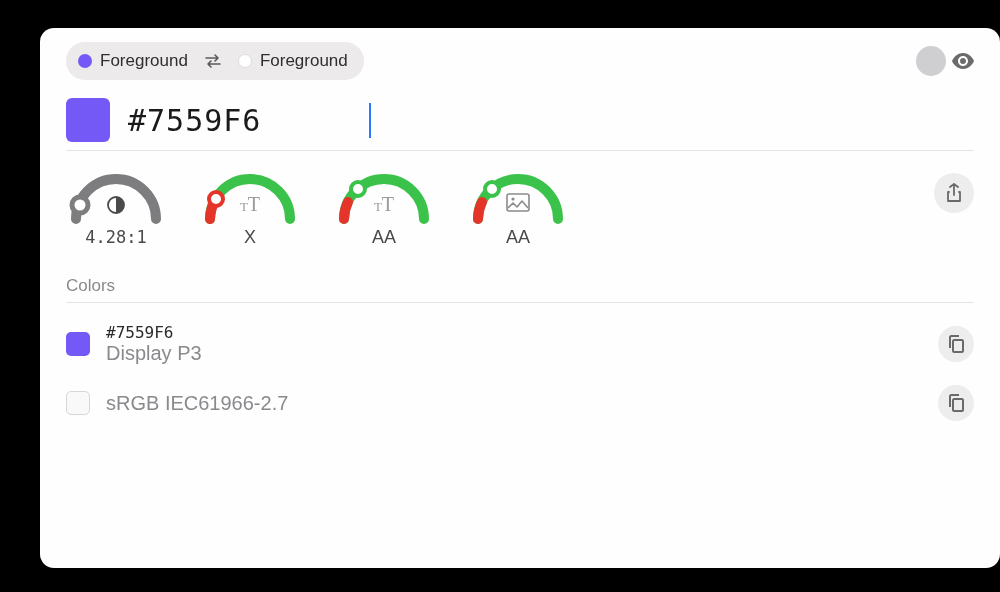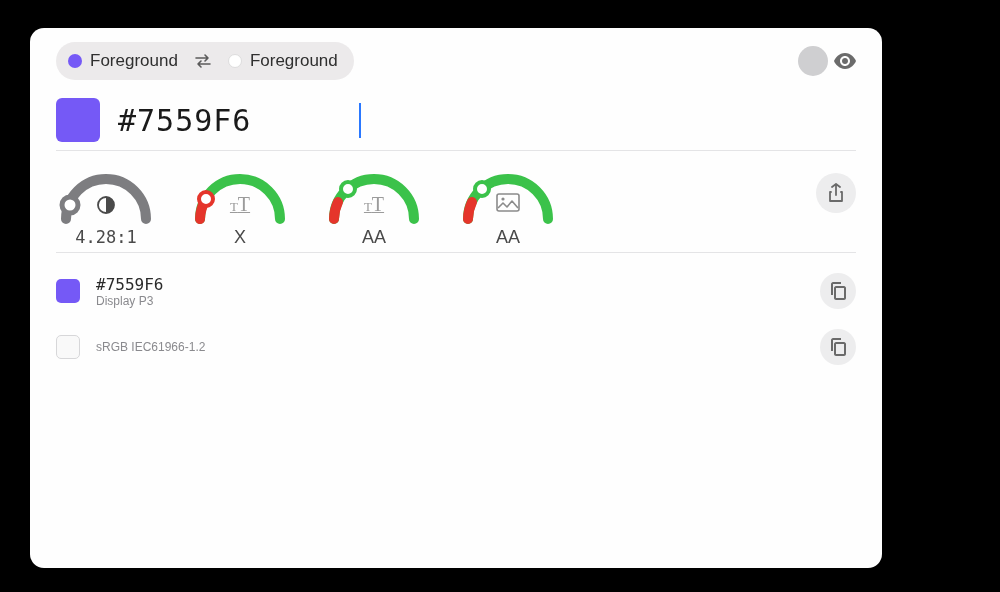--- a/index.html
+++ b/index.html
@@ -6,22 +6,22 @@
   body {
     background: #000;
     font-family: -apple-system, BlinkMacSystemFont, "Segoe UI", Helvetica, Arial, sans-serif;
     width: 1000px;
     height: 592px;
     overflow: hidden;
   }
   .panel {
     position: absolute;
     top: 28px;
-    left: 30px;
-    width: 852px;
+    left: 40px;
+    width: 960px;
     height: 540px;
     background: #fefefe;
     border-radius: 14px;
     box-shadow: 0 8px 36px rgba(0,0,0,0.45);
     padding: 0;
   }
   .topbar {
     display: flex;
     align-items: center;
     padding: 14px 26px 0 26px;
@@ -132,21 +132,20 @@
     color: #4a4a4a;
     margin-top: 2px;
   }
   .gauge-icon {
     position: absolute;
     left: 50%;
     transform: translateX(-50%);
     top: 22px;
     color: #9a9a9a;
     font-size: 18px;
-    text-decoration: underline;
   }
   .share-btn {
     position: absolute;
     right: 26px;
     top: 22px;
     width: 40px;
     height: 40px;
     border-radius: 50%;
     background: #ededee;
     display: flex;
@@ -171,21 +170,21 @@
   }
   .swatch-purple { background: #7559F6; }
   .swatch-white { background: #f9f9f9; border:1px solid #d7d7d9; }
   .color-text { flex:1; }
   .color-hex {
     font-size: 16px;
     color: #2a2a2a;
     font-family: ui-monospace, Menlo, monospace;
   }
   .color-prof {
-    font-size: 12px;
+    font-size: 20px;
     color: #8a8a8e;
   }
   .copy-btn {
     width: 36px;
     height: 36px;
     border-radius: 50%;
     background: #ededee;
     display: flex;
     align-items: center;
     justify-content: center;
@@ -293,41 +292,42 @@
     </div>
 
     <div class="share-btn">
       <svg width="16" height="20" viewBox="0 0 16 20" fill="none" stroke="currentColor" stroke-width="1.8" stroke-linecap="round" stroke-linejoin="round">
         <path d="M8 1v11M4 4l4-3 4 3"></path>
         <path d="M3 9H2v9h12V9h-1"></path>
       </svg>
     </div>
   </div>
 
+  <div class="section-title">Colors</div>
   <hr class="hr">
 
   <div class="colors-list">
 
     <div class="color-row">
       <div class="swatch-sm swatch-purple"></div>
       <div class="color-text">
         <div class="color-hex">#7559F6</div>
         <div class="color-prof">Display P3</div>
       </div>
       <div class="copy-btn">
         <svg width="16" height="18" viewBox="0 0 16 18" fill="currentColor">
           <path d="M11 0H3C2 0 1 1 1 2v11h2V2h8V0zm3 4H6C5 4 4 5 4 6v10c0 1 1 2 2 2h8c1 0 2-1 2-2V6c0-1-1-2-2-2zm0 12H6V6h8v10z"></path>
         </svg>
       </div>
     </div>
 
     <div class="color-row">
       <div class="swatch-sm swatch-white"></div>
       <div class="color-text">
-        <div class="color-prof">sRGB IEC61966-1.2</div>
+        <div class="color-prof">sRGB IEC61966-2.7</div>
       </div>
       <div class="copy-btn">
         <svg width="16" height="18" viewBox="0 0 16 18" fill="currentColor">
           <path d="M11 0H3C2 0 1 1 1 2v11h2V2h8V0zm3 4H6C5 4 4 5 4 6v10c0 1 1 2 2 2h8c1 0 2-1 2-2V6c0-1-1-2-2-2zm0 12H6V6h8v10z"></path>
         </svg>
       </div>
     </div>
 
   </div>
 

